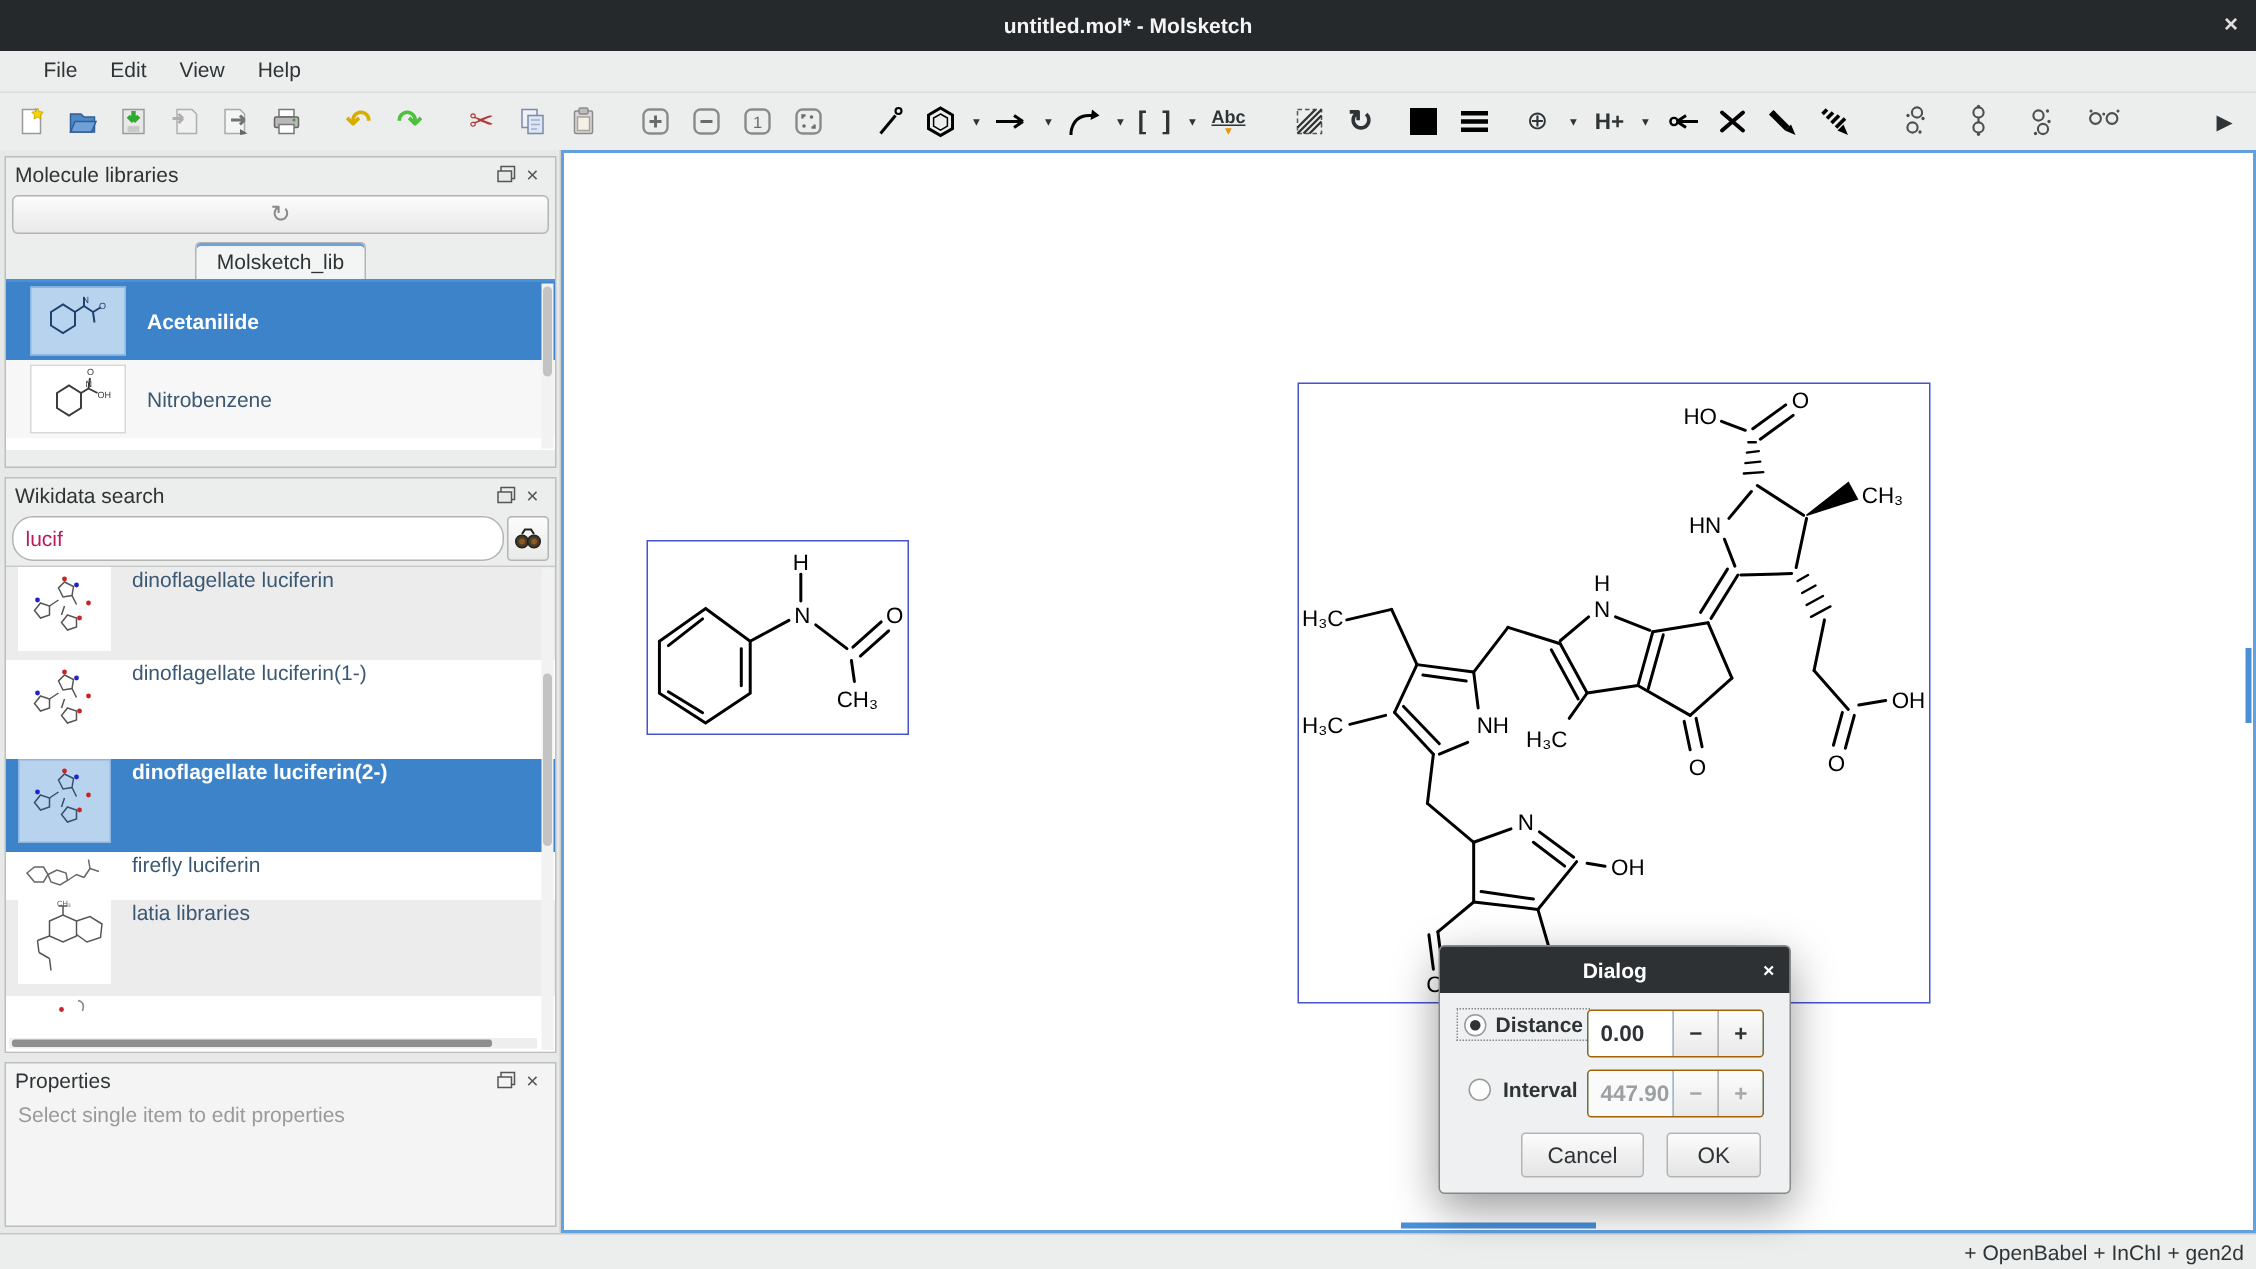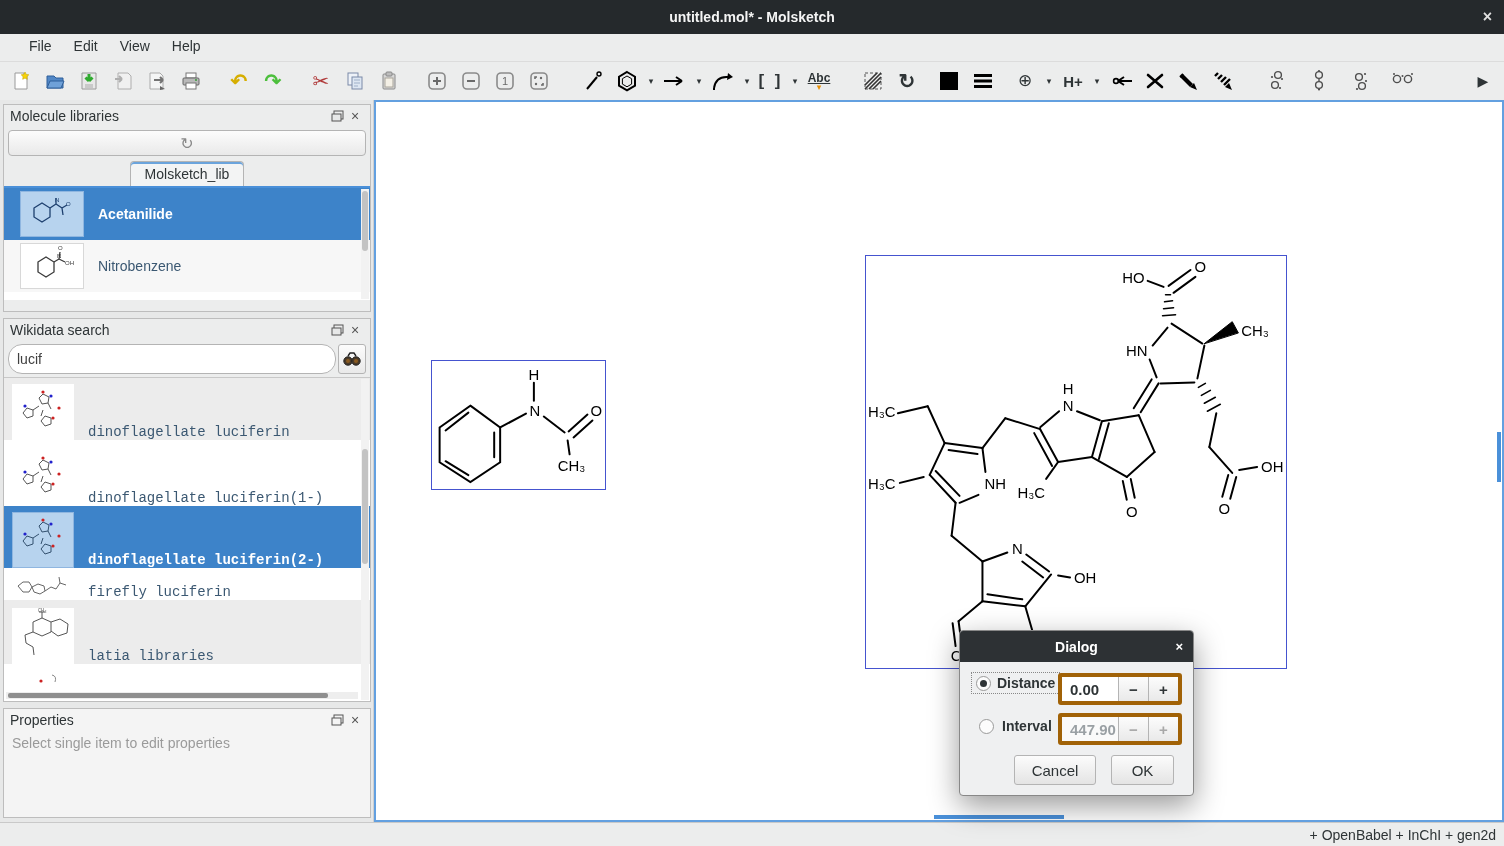--- a/index.html
+++ b/index.html
@@ -58,26 +58,26 @@
   .lib-row.selected .lib-label { color:#fff; font-weight:bold; }
   .thumb { width:64px; height:46px; background:#fff; border:1px solid #d8d8d8; display:flex;
     align-items:center; justify-content:center; }
   .lib-row.selected .thumb { background:#b7d3ee; border-color:#8fb6e0; }
 
   .vscroll { position:absolute; right:1px; top:1px; width:8px; bottom:1px; background:#f2f2f2; }
   .vscroll .vthumb { position:absolute; left:1px; width:6px; background:#c3c3c3; border-radius:3px; }
 
   .search-row { display:flex; margin:3px 4px; height:30px; }
   .search-input { flex:1; border:1px solid #b4b4b4; border-radius:14px; background:#fff; padding:0 8px;
-    font-family:"Liberation Sans",sans-serif; font-size:14px; color:#404040; }
+    font-family:"Liberation Sans",sans-serif; font-size:14px; color:#be185d; }
   .search-btn { width:28px; margin-left:2px; border:1px solid #b4b4b4; border-radius:3px;
     background:linear-gradient(#fcfcfc,#e9e9e9); display:flex; align-items:center; justify-content:center; }
 
   .wiki-list { background:#fff; border-top:1px solid #c8c8c8; position:relative; height:324px; overflow:hidden; }
-  .wiki-row { display:flex; align-items:flex-end; padding-left:8px;font-family:Liberation Mono, monospace; }
+  .wiki-row { display:flex; align-items:flex-start; padding-left:8px; }
   .wiki-row.alt { background:#ececec; }
   .wiki-row.selected { background:#3d83c9; }
   .wiki-label { margin-left:14px; color:#3b5872; }
   .wiki-row.selected .wiki-label { color:#fff; font-weight:bold; }
   .wthumb { width:62px; height:56px; background:#fff; display:flex; align-items:center; justify-content:center; }
   .wiki-row.selected .wthumb { background:#b7d3ee; border:1px solid #8fb6e0; }
   .hscroll { position:absolute; left:2px; right:12px; bottom:2px; height:7px; background:#eee; }
   .hscroll .hthumb { position:absolute; top:1px; height:5px; background:#8f8f8f; border-radius:2px; }
 
   .prop-body { padding:4px 8px; color:#9a9a9a; background:#eceded; }
@@ -94,21 +94,21 @@
   .dialog { position:absolute; left:583px; top:528px; width:235px; height:166px; background:#eff0f1;
     border:1px solid #888; border-radius:4px; box-shadow:0 10px 30px rgba(0,0,0,.4); z-index:10; }
   .dialog-header { height:31px; background:#2d3134; border-radius:3px 3px 0 0; color:#fff; display:flex;
     align-items:center; justify-content:center; position:relative; font-weight:bold; }
   .dialog-close { position:absolute; right:10px; color:#fff; font-size:13px; }
   .drow { position:absolute; display:flex; align-items:center;font-weight:bold; }
   .radio { width:15px; height:15px; border-radius:50%; border:1px solid #9a9a9a; background:#fcfcfc;
     display:flex; align-items:center; justify-content:center; }
   .radio .dot { width:7px; height:7px; border-radius:50%; background:#2e3436; }
   .focus-ring { outline:1px dotted #888; padding:2px 4px; display:flex; align-items:center; gap:6px; }
-  .spinbox { display:flex; height:32px; border:4px solid #a16207; border-radius:3px; overflow:hidden; background:#7dd3fc; }
+  .spinbox { display:flex; height:32px; border:1px solid #a16207; border-radius:3px; overflow:hidden; background:#7dd3fc; }
   .spin-field { width:56px; display:flex; align-items:center; padding-left:8px; background:#fff; font-size:15px; }
   .spin-btn { width:30px; display:flex; align-items:center; justify-content:center;
     background:linear-gradient(#fcfcfc,#e9e9e9); border-left:1px solid #b4b4b4; font-size:15px; color:#2e3436; }
   .spinbox.disabled .spin-field { color:#9aa0a4; background:#fafafa; }
   .spinbox.disabled .spin-btn { color:#a8a8a8; }
   .dbtn { position:absolute; height:30px; border:1px solid #b4b4b4; border-radius:3px;
     background:linear-gradient(#fcfcfc,#e4e4e4); display:flex; align-items:center; justify-content:center; font-size:15px; }
 
   
   .statusbar { height:24px; background:#eceded; border-top:1px solid #c9c9c9; display:flex;

